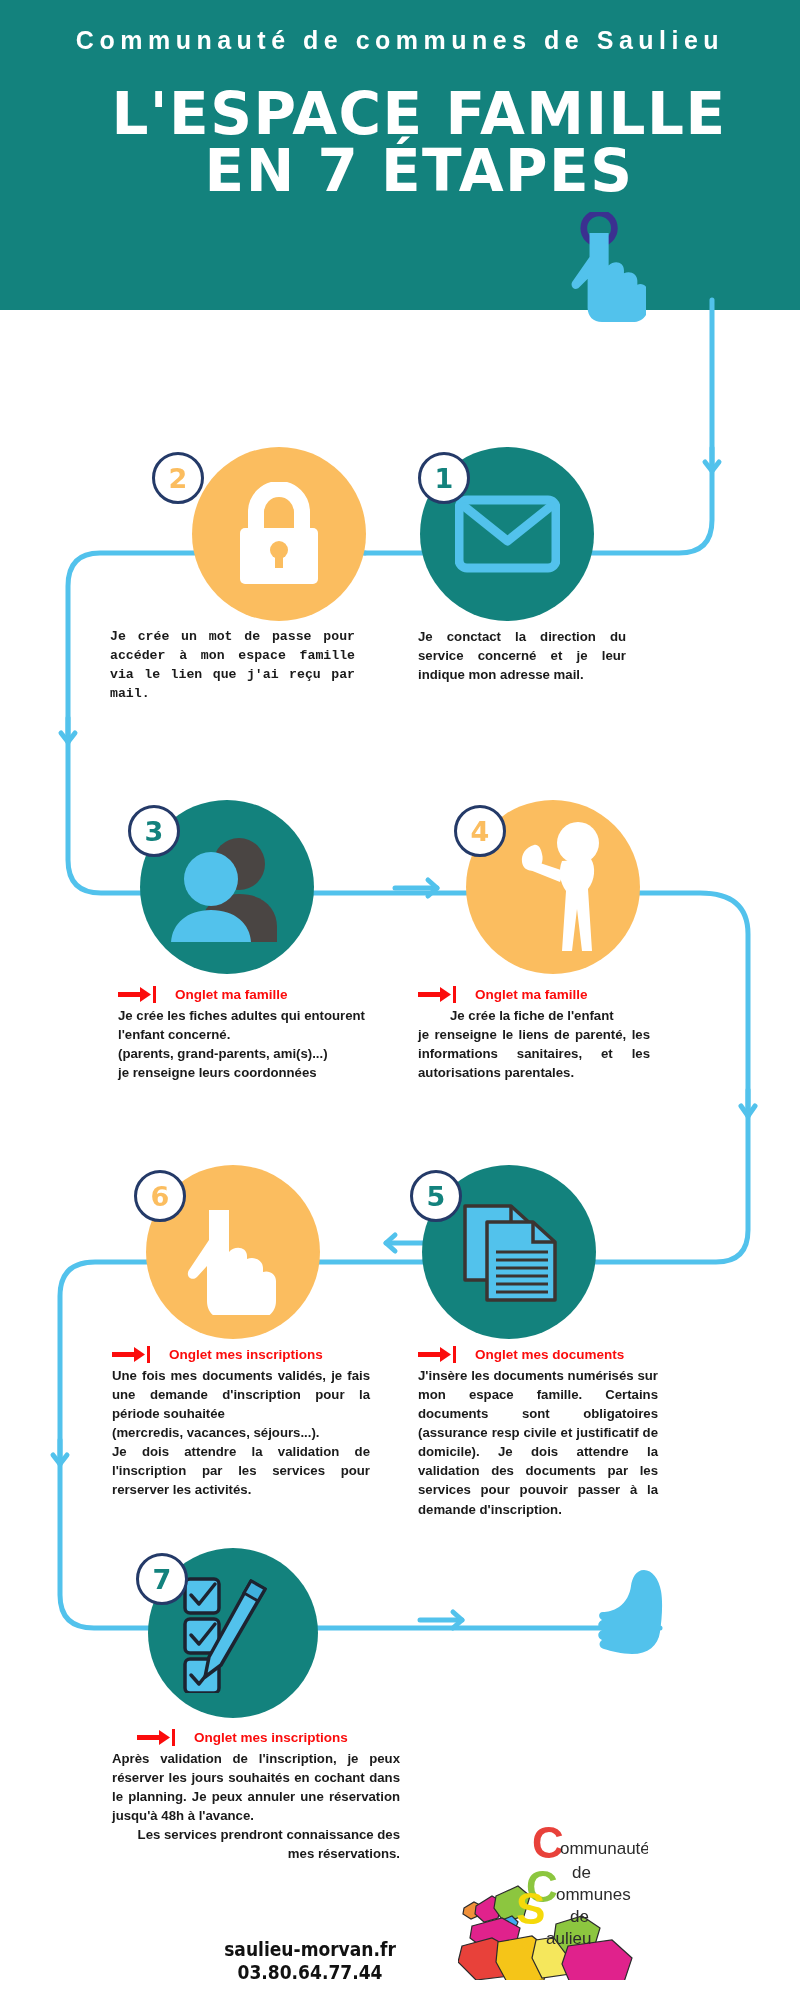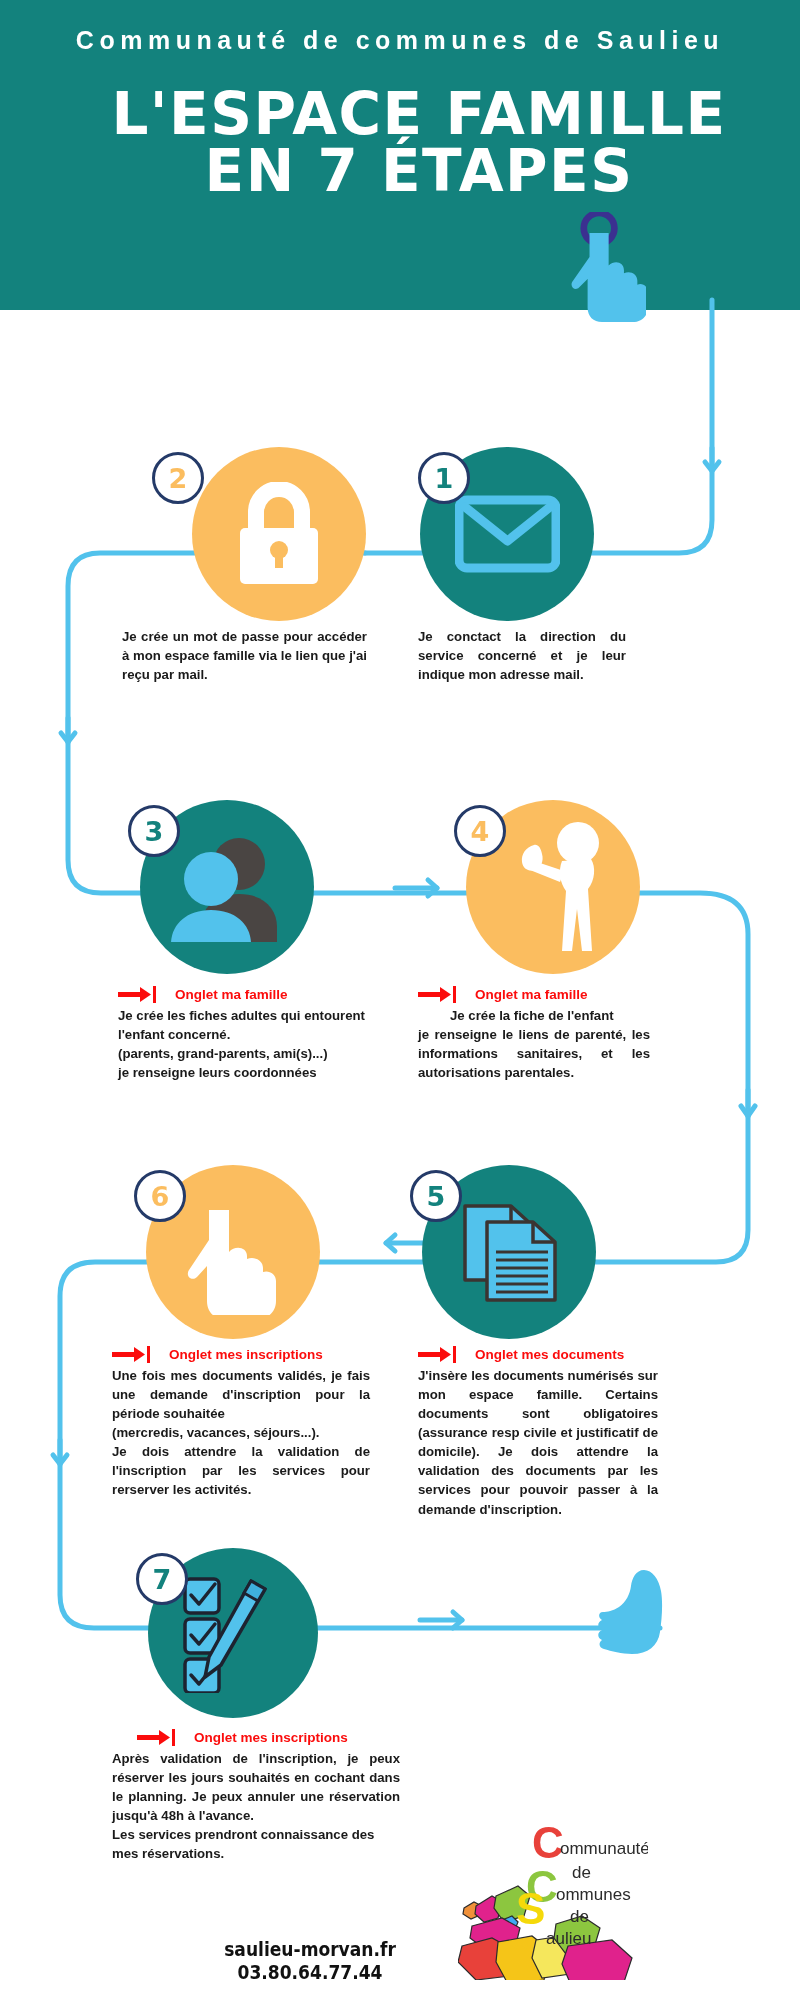--- a/index.html
+++ b/index.html
@@ -199,21 +199,21 @@
 
   <div class="circle orange" style="left:192px; top:447px; width:174px; height:174px;">
     <svg width="90" height="104" viewBox="0 0 90 104">
       <path d="M22 48 V30 a23 23 0 0 1 46 0 v18" fill="none" stroke="#ffffff" stroke-width="16"></path>
       <rect x="6" y="46" width="78" height="56" rx="5" fill="#ffffff"></rect>
       <circle cx="45" cy="68" r="9" fill="#fbbd5f"></circle>
       <rect x="41" y="68" width="8" height="18" fill="#fbbd5f"></rect>
     </svg>
   </div>
   <div class="badge num-orange" style="left:152px; top:452px;">2</div>
-  <div class="txt" style="left:122px; top:627px; width:245px;">Je crée un mot de passe pour accéder à mon espace famille via le lien que j'ai reçu par mail.</div>
+  <div class="txt" style="left:110px; top:627px; width:245px;font-family:Liberation Mono, monospace;">Je crée un mot de passe pour accéder à mon espace famille via le lien que j'ai reçu par mail.</div>
 
   <div class="circle teal" style="left:140px; top:800px; width:174px; height:174px;">
     <svg width="120" height="110" viewBox="0 0 120 110">
       <g fill="#4a4543">
         <circle cx="72" cy="32" r="26"></circle>
         <path d="M72 62 c-24 0 -38 14 -38 33 v15 h76 v-15 c0 -19 -14 -33 -38 -33z"></path>
       </g>
       <g fill="#52c2ec">
         <circle cx="44" cy="47" r="27"></circle>
         <path d="M44 78 c-25 0 -40 15 -40 34 v10 h80 v-10 c0 -19 -15 -34 -40 -34z"></path>
@@ -331,21 +331,21 @@
   <div class="txt" style="left:112px; top:1728px; width:288px;">
     <div class="tag" style="padding-left:25px;">
       <svg class="arrow-red" width="38" height="17" viewBox="0 0 38 17">
         <path d="M0 8.5 H25" stroke="#fb0c0c" stroke-width="5"></path>
         <path d="M22 1 L33 8.5 L22 16 z" fill="#fb0c0c"></path>
         <rect x="35" y="0" width="3.5" height="17" fill="#fb0c0c"></rect>
       </svg>
       <span>Onglet mes inscriptions</span>
     </div>
     <div>Après validation de l'inscription, je peux réserver les jours souhaités en cochant dans le planning. Je peux annuler une réservation jusqu'à 48h à l'avance.</div>
-    <div style="text-align:left;">Les services prendront connaissance des mes réservations.</div>
+    <div style="text-align:right;">Les services prendront connaissance des mes réservations.</div>
   </div>
 
   <svg style="position:absolute; left:598px; top:1568px; width:78px; height:108px;" viewBox="0 0 78 108">
     <path d="M46 2 c-8 0 -12 8 -13 16 c-1 8 -5 16 -12 21 c-6 4 -12 5 -16 5 c-5 0 -5 6 -1 8 c-5 2 -5 8 0 10 c-5 2 -5 8 0 10 c-4 3 -3 8 2 9 c7 2 18 5 28 5 c16 0 26 -8 28 -22 c2 -14 3 -30 1 -41 c-2 -12 -9 -21 -17 -21z" fill="#52c2ec"></path>
   </svg>
 
   <div class="footer-text">
     <div>saulieu-morvan.fr</div>
     <div>03.80.64.77.44</div>
   </div>

